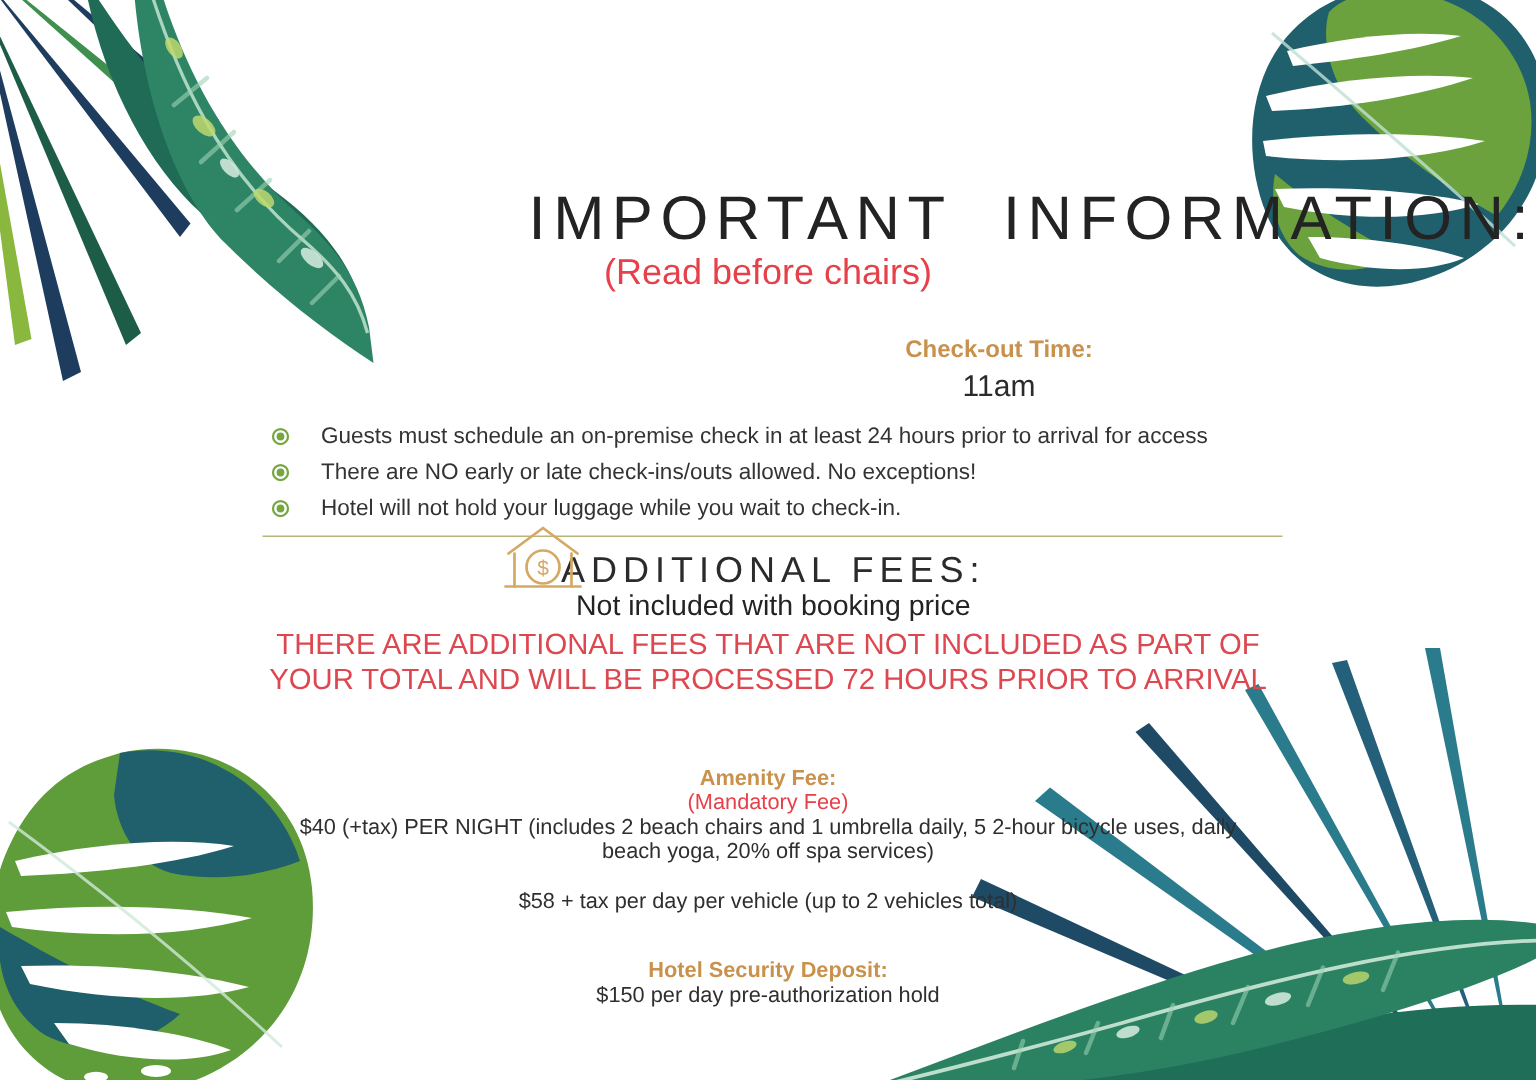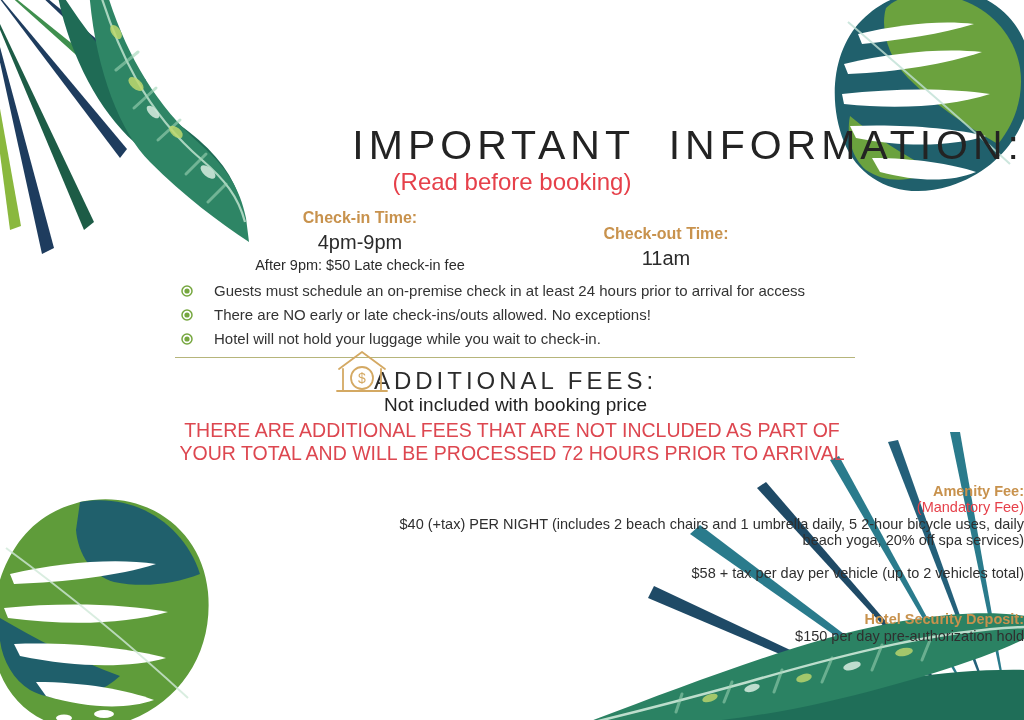--- a/index.html
+++ b/index.html
@@ -34,21 +34,21 @@
 
   .house-icon{top:349px;left:334px;z-index:3;}
 
   .fees-heading{top:367px;left:7px;right:0;text-align:center;
     font-size:24px;letter-spacing:4px;color:#2b2b2b;}
   .fees-subheading{top:394px;left:7px;right:0;text-align:center;font-size:19px;color:#232323;}
 
   .warning{top:419px;left:0;right:0;text-align:center;
     font-size:19.5px;line-height:23px;color:#dd4750;}
 
-  .fee{left:0;right:0;text-align:right;font-size:14.5px;line-height:16.4px;color:#2f2f2f;}
+  .fee{left:0;right:0;text-align:center;font-size:14.5px;line-height:16.4px;color:#2f2f2f;margin-top:28px;}
   .fee .gold-label{font-size:14.5px;}
   .fee .red-note{color:#e6404a;}
   .fee.amenity{top:483px;}
   .fee.parking{top:565px;line-height:17px;}
   .fee.deposit{top:611px;line-height:17px;}
 </style>
 </head>
 <body>
 
 <div class="canvas">
@@ -133,27 +133,22 @@
       <ellipse cx="252" cy="248" rx="8" ry="4" transform="rotate(-16 252 248)"></ellipse>
       <ellipse cx="158" cy="268" rx="8" ry="3.6" transform="rotate(-18 158 268)"></ellipse>
     </g>
     <g fill="#cfe7da" opacity="0.9">
       <ellipse cx="300" cy="236" rx="9" ry="4" transform="rotate(-15 300 236)"></ellipse>
       <ellipse cx="200" cy="258" rx="8" ry="3.6" transform="rotate(-17 200 258)"></ellipse>
     </g>
   </svg>
 
   <div class="txt title">IMPORTANT INFORMATION:</div>
-  <div class="txt subtitle">(Read before booking)</div>
-
-  <div class="txt time-col checkin">
-    <div class="gold-label">Check-in Time:</div>
-    <div class="time-value">4pm-9pm</div>
-    <div class="time-note">After 9pm: $50 Late check-in fee</div>
-  </div>
+  <div class="txt subtitle">(Read before chairs)</div>
+
   <div class="txt time-col checkout">
     <div class="gold-label">Check-out Time:</div>
     <div class="time-value">11am</div>
   </div>
 
   <ul class="txt policies">
     <li>
       <svg class="bullet-icon" width="12" height="12" viewBox="0 0 12 12">
         <circle cx="6" cy="6" r="5" fill="none" stroke="#76a73f" stroke-width="1.5"></circle>
         <circle cx="6" cy="6" r="2.6" fill="#76a73f"></circle>

